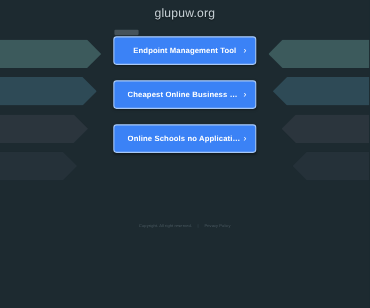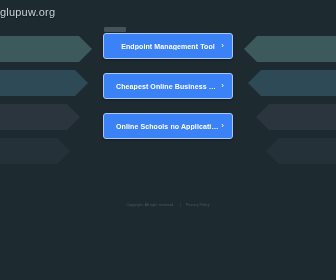--- a/index.html
+++ b/index.html
@@ -44,21 +44,21 @@
     right: 0;
     clip-path: polygon(13px 0, 100% 0, 100% 100%, 13px 100%, 0 50%);
   }
 
   
   .title {
     position: absolute;
     top: 6px;
     left: 0;
     width: 100%;
-    text-align: left;
+    text-align: center;
     color: #c9d3d8;
     font-size: 11px;
     letter-spacing: 0.2px;
     text-shadow: 0 1px 1px rgba(0,0,0,0.5);
   }
 
   
   .ad-chip {
     position: absolute;
     left: 104px;

